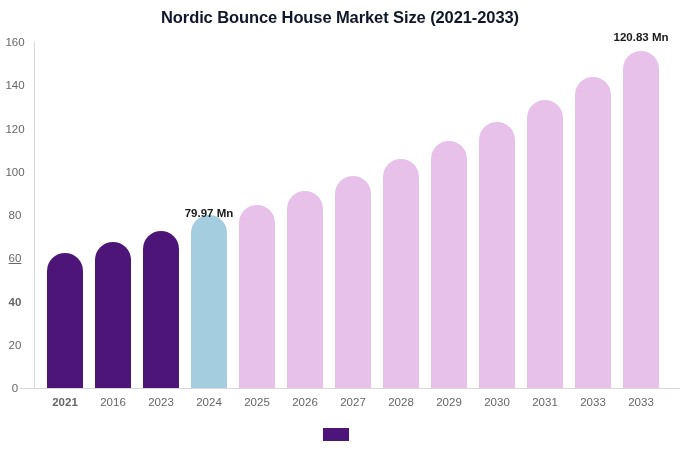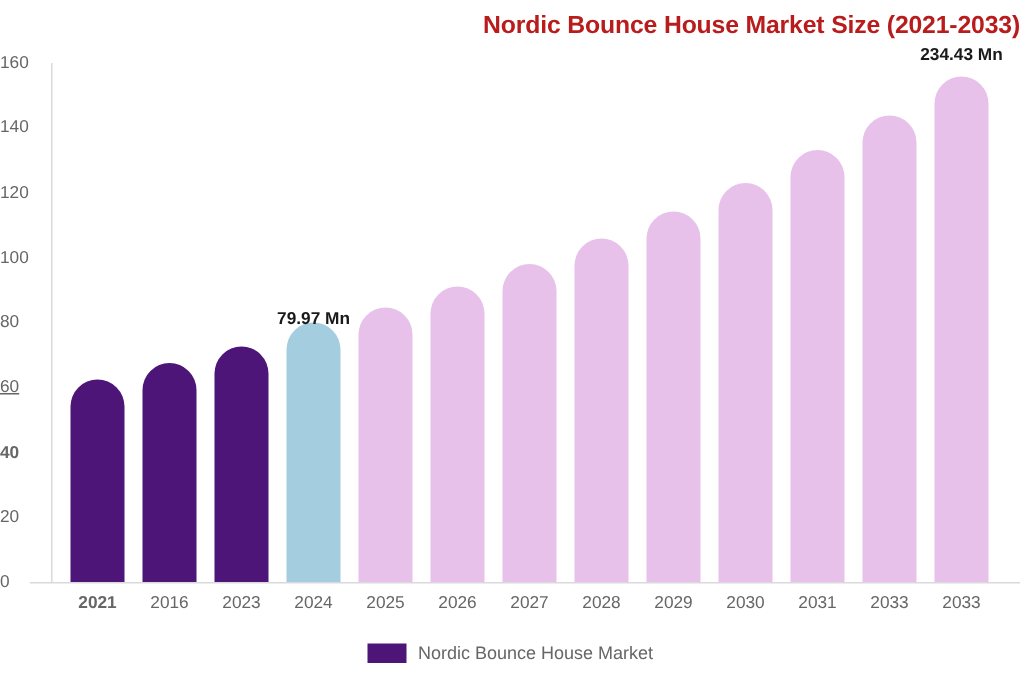--- a/index.html
+++ b/index.html
@@ -22,24 +22,24 @@
     height: 450px;
     background: #ffffff;
   }
 
   
   #chart-title {
     position: absolute;
     left: 0;
     top: 8px;
     width: 680px;
-    text-align: right;
+    text-align: center;
     font-size: 16.5px;
     font-weight: bold;
-    color: #b91c1c;
+    color: #0f172a;
     letter-spacing: -0.1px;
     white-space: nowrap;
   }
 
   #y-axis-line {
     position: absolute;
     left: 34px;
     top: 42px;
     width: 1px;
     height: 346px;
@@ -52,21 +52,21 @@
     width: 660px;
     height: 1px;
     background: #d9d9dd;
   }
 
   
   .y-tick {
     position: absolute;
     right: 0;
     width: 30px;
-    text-align: left;
+    text-align: center;
     font-size: 11.5px;
     color: #666666;
     transform: translateY(-50%);
     white-space: nowrap;
   }
   #y-axis {
     position: absolute;
     left: 0;
     top: 0;
     width: 30px;
@@ -170,21 +170,20 @@
       <div class="x-label" style="left: 377px; width: 48px;">2028</div>
       <div class="x-label" style="left: 425px; width: 48px;">2029</div>
       <div class="x-label" style="left: 473px; width: 48px;">2030</div>
       <div class="x-label" style="left: 521px; width: 48px;">2031</div>
       <div class="x-label" style="left: 569px; width: 48px;">2033</div>
       <div class="x-label" style="left: 617px; width: 48px;">2033</div>
     </div>
 
   <div id="annotations-layer">
       <div class="data-label" style="top: 195.065px; left: 209px; transform: translateX(-50%); margin-top: 12px;">79.97 Mn</div>
-      <div class="data-label" style="top: 30.6067px; left: 641px; transform: translateX(-50%);">234.43 Mn</div>
+      <div class="data-label" style="top: 30.6067px; left: 641px; transform: translateX(-50%);">120.83 Mn</div>
     </div>
 
   <div id="legend">
     <span id="legend-swatch" style="background: rgb(78, 21, 120);"></span>
-    <span id="legend-label">Nordic Bounce House Market</span>
   </div>
 
 </div>
 
 </body></html>

